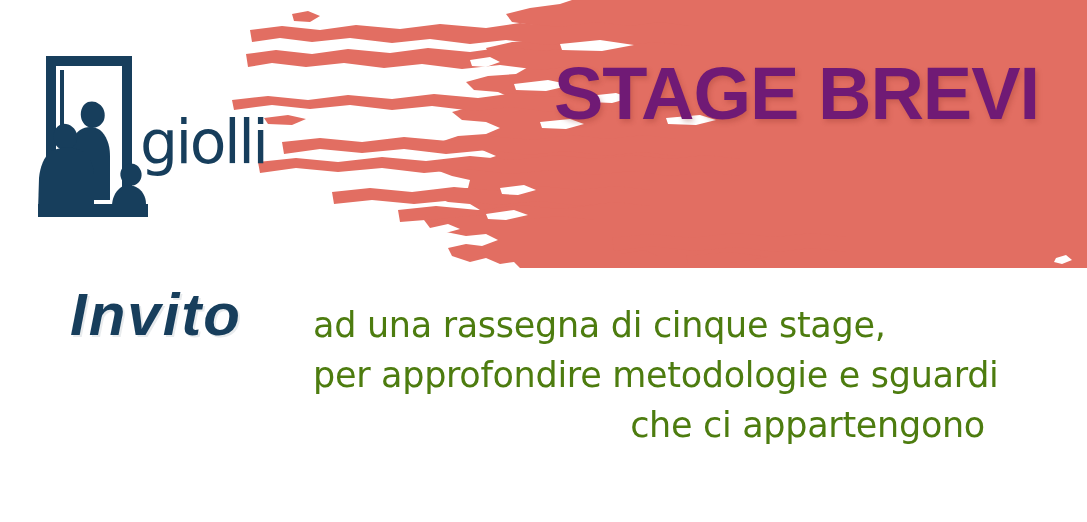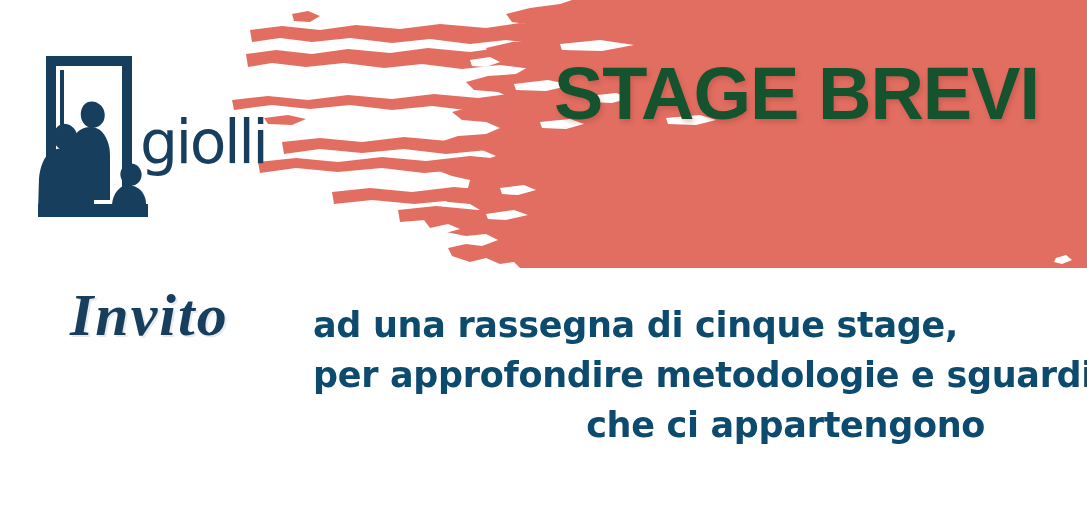--- a/index.html
+++ b/index.html
@@ -38,21 +38,21 @@
     position: absolute;
     left: 554px;
     top: 58px;
     width: 520px;
     z-index: 4;
     font-family: "Liberation Sans", sans-serif;
     font-weight: bold;
     font-size: 74px;
     line-height: 0.98;
     letter-spacing: -1px;
-    color: #14532d;
+    color: #701a75;
     text-shadow: 2px 3px 5px rgba(140, 45, 35, 0.28);
     white-space: nowrap;
   }
   #header-title .tline { display: block; }
 
   
   #logo {
     position: absolute;
     left: 36px;
     top: 52px;
@@ -95,42 +95,42 @@
     letter-spacing: -2.5px;
     line-height: 1;
   }
 
   
   #invito-word {
     position: absolute;
     left: 70px;
     top: 285px;
     z-index: 3;
-    font-family: Liberation Serif, serif;
+    font-family: Liberation Sans, sans-serif;
     font-weight: bold;
     font-style: italic;
     font-size: 60px;
     line-height: 1;
     letter-spacing: 2px;
     color: #173E5C;
     text-shadow: 2px 2px 0 rgba(180, 190, 196, 0.30);
   }
 
   #body-text {
     position: absolute;
     left: 313px;
     top: 300px;
     width: 672px;
     z-index: 3;
     font-family: "DejaVu Sans", sans-serif;
-    font-weight: bold;
+    font-weight: normal;
     font-size: 35px;
     line-height: 50px;
     letter-spacing: -0.3px;
-    color: #0c4a6e;
+    color: #4d7c0f;
   }
   #body-text .bline {
     display: block;
     white-space: nowrap;
   }
   #body-text .bline.align-right {
     text-align: right;
   }
 </style>
 </head>

